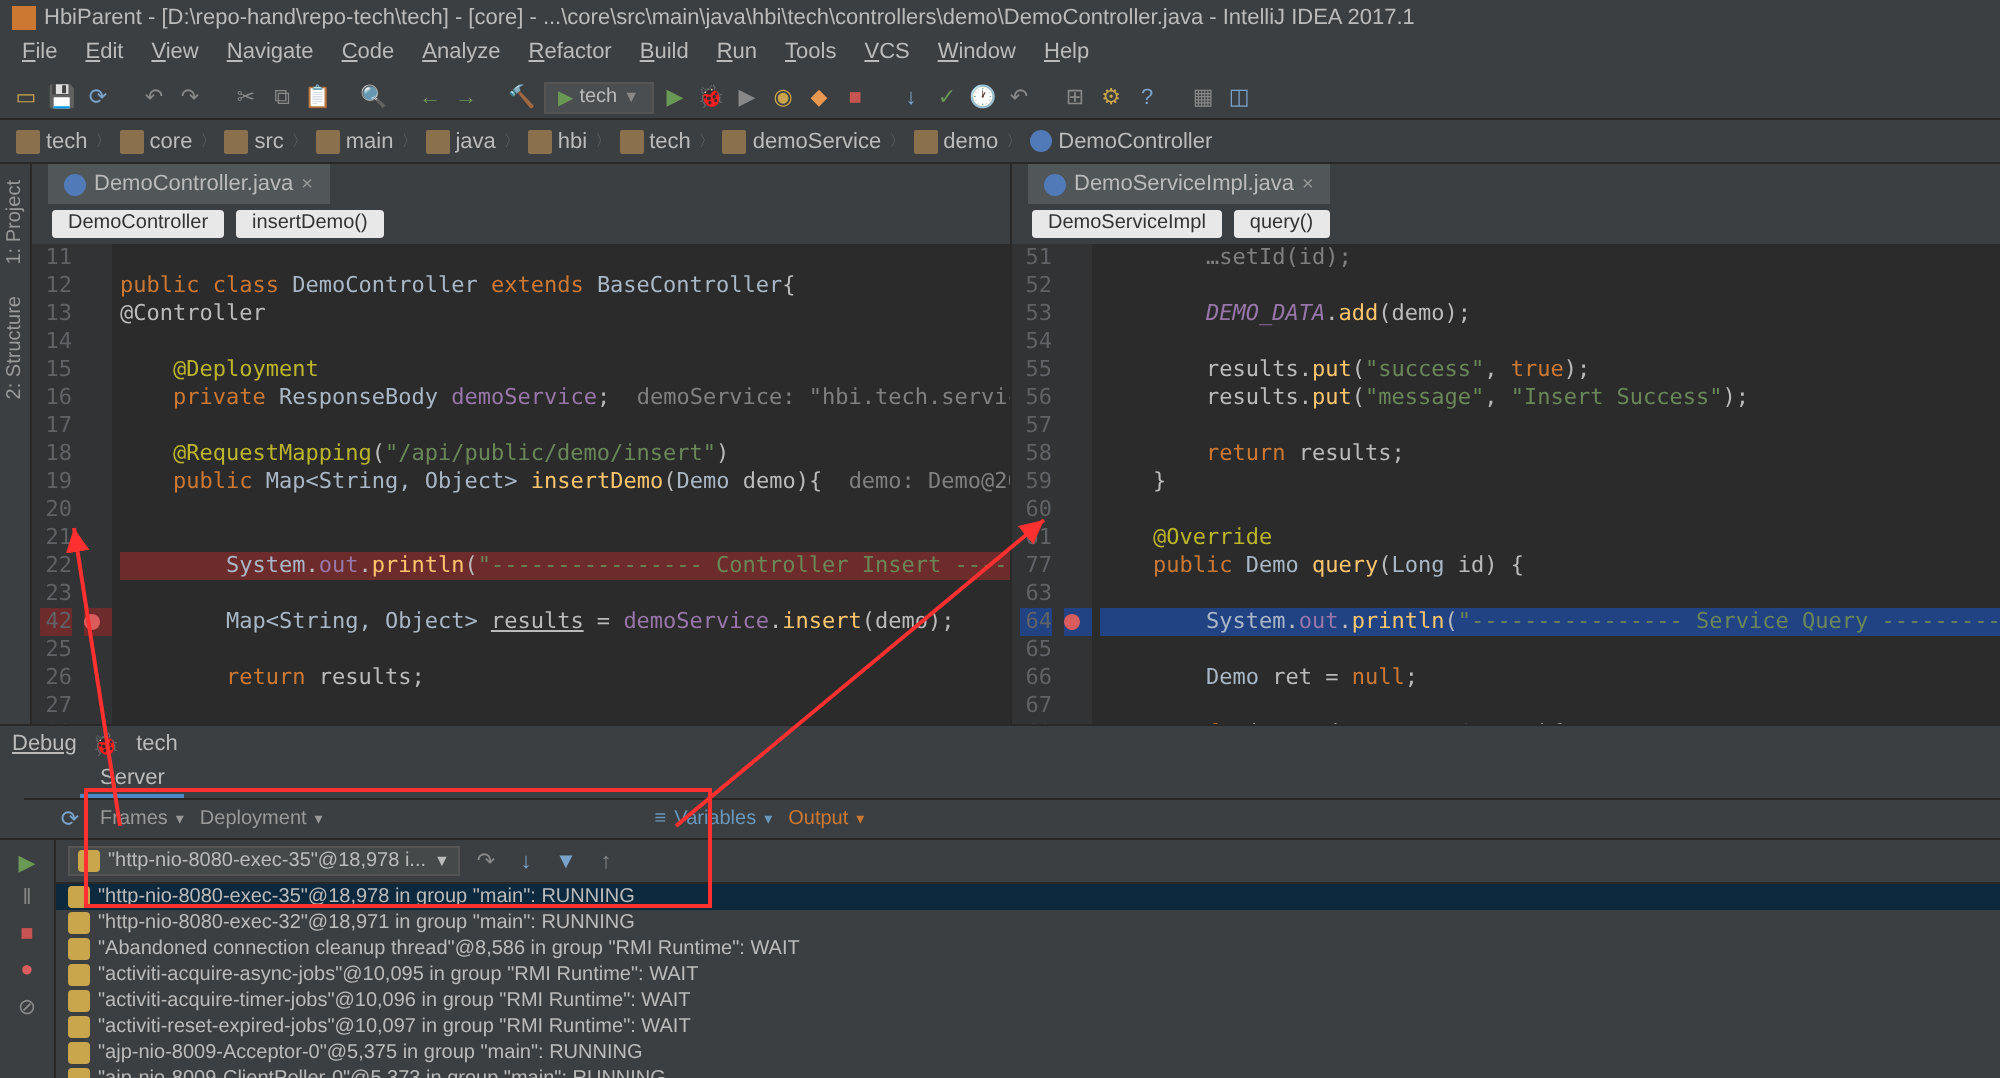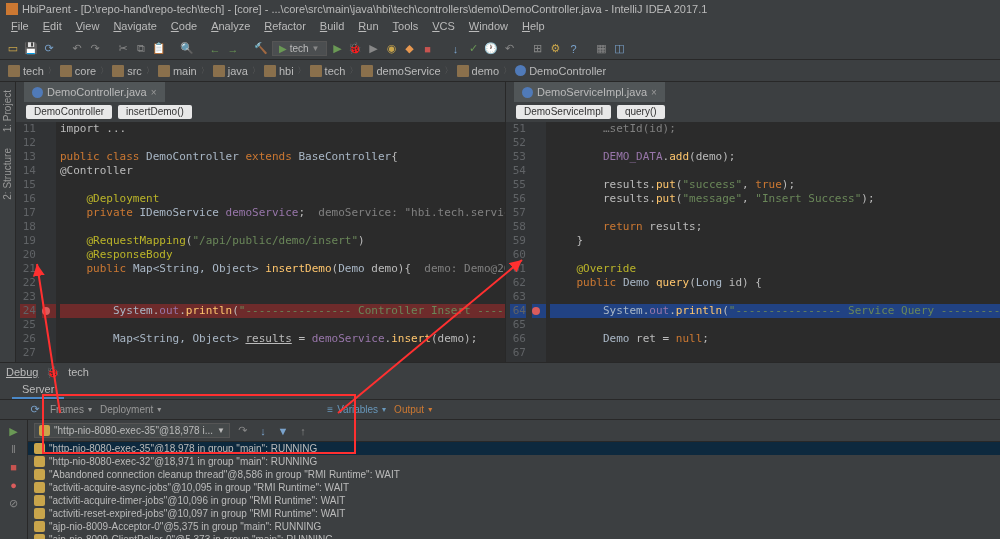--- a/index.html
+++ b/index.html
@@ -172,21 +172,21 @@
   white-space: pre;
 }
 .gutter-line { height: 14px; line-height: 14px; }
 .kw { color: #cc7832; }
 .ann { color: #bbb529; }
 .str { color: #6a8759; }
 .fn { color: #ffc66d; }
 .typ { color: #a9b7c6; }
 .com { color: #808080; }
 .field { color: #9876aa; }
-.const { color: #9876aa; }
+.const { color: #9876aa; font-style: italic; }
 .bp-line {
   background: #3a2323;
 }
 .bp-line.current {
   background: #6e2b2b;
 }
 .hl-line {
   background: #214283;
 }
 .bp-dot {
@@ -206,22 +206,23 @@
 .dbg-top-tabs {
   display: flex;
   align-items: center;
   padding: 2px 6px;
   gap: 8px;
   height: 18px;
 }
 .dbg-sub-tabs {
   display: flex;
   border-bottom: 1px solid #282828;
-  padding-left: 12px;
+  padding-left: 28px;
   height: 19px;
+  margin-left: 12px;
 }
 .dbg-sub-tab {
   padding: 2px 10px;
   font-size: 11px;
   color: #bbbbbb;
   cursor: pointer;
 }
 .dbg-sub-tab.active {
   border-bottom: 2px solid #4a88c7;
 }
@@ -450,21 +451,21 @@
             <div class="gutter-line">14</div>
             <div class="gutter-line">15</div>
             <div class="gutter-line">16</div>
             <div class="gutter-line">17</div>
             <div class="gutter-line">18</div>
             <div class="gutter-line">19</div>
             <div class="gutter-line">20</div>
             <div class="gutter-line">21</div>
             <div class="gutter-line">22</div>
             <div class="gutter-line">23</div>
-            <div class="gutter-line" style="background: rgb(110, 43, 43);">24</div>
+            <div class="gutter-line" style="background: rgb(110, 43, 43);">42</div>
             <div class="gutter-line">25</div>
             <div class="gutter-line">26</div>
             <div class="gutter-line">27</div>
             <div class="gutter-line">28</div>
           </div>
         <div class="gutter-marks" id="marks-l">
             <div class="gutter-line"></div>
             <div class="gutter-line"></div>
             <div class="gutter-line"></div>
             <div class="gutter-line"></div>
@@ -477,30 +478,28 @@
             <div class="gutter-line"></div>
             <div class="gutter-line"></div>
             <div class="gutter-line"></div>
             <div class="gutter-line" style="background: rgb(110, 43, 43);"><span class="bp-dot"></span></div>
             <div class="gutter-line"></div>
             <div class="gutter-line"></div>
             <div class="gutter-line"></div>
             <div class="gutter-line"></div>
           </div>
         <div class="code-lines" id="code-l">
-            <div class="code-line">import ...</div>
             <div class="code-line"></div>
             <div class="code-line"><span class="kw">public class</span> <span class="typ">DemoController</span> <span class="kw">extends</span> <span class="typ">BaseController</span>{</div>
             <div class="code-line">@Controller</div>
             <div class="code-line"></div>
             <div class="code-line">    <span class="ann">@Deployment</span></div>
-            <div class="code-line">    <span class="kw">private</span> <span class="typ">IDemoService</span> <span class="field">demoService</span>;  <span class="com">demoService: "hbi.tech.service.demo.impl.Dem</span></div>
+            <div class="code-line">    <span class="kw">private</span> <span class="typ">ResponseBody</span> <span class="field">demoService</span>;  <span class="com">demoService: "hbi.tech.service.demo.impl.Dem</span></div>
             <div class="code-line"></div>
             <div class="code-line">    <span class="ann">@RequestMapping</span>(<span class="str">"/api/public/demo/insert"</span>)</div>
-            <div class="code-line">    <span class="ann">@ResponseBody</span></div>
             <div class="code-line">    <span class="kw">public</span> <span class="typ">Map&lt;String, Object&gt;</span> <span class="fn">insertDemo</span>(<span class="typ">Demo</span> demo){  <span class="com">demo: Demo@20970</span></div>
             <div class="code-line"></div>
             <div class="code-line"></div>
             <div class="code-line bp-line current">        <span class="typ">System</span>.<span class="field">out</span>.<span class="fn">println</span>(<span class="str">"---------------- Controller Insert ----------------"</span>);</div>
             <div class="code-line"></div>
             <div class="code-line">        <span class="typ">Map&lt;String, Object&gt;</span> <u>results</u> = <span class="field">demoService</span>.<span class="fn">insert</span>(demo);</div>
             <div class="code-line"></div>
             <div class="code-line">        <span class="kw">return</span> results;</div>
           </div>
       </div>
@@ -524,21 +523,21 @@
             <div class="gutter-line">52</div>
             <div class="gutter-line">53</div>
             <div class="gutter-line">54</div>
             <div class="gutter-line">55</div>
             <div class="gutter-line">56</div>
             <div class="gutter-line">57</div>
             <div class="gutter-line">58</div>
             <div class="gutter-line">59</div>
             <div class="gutter-line">60</div>
             <div class="gutter-line">61</div>
-            <div class="gutter-line">62</div>
+            <div class="gutter-line">77</div>
             <div class="gutter-line">63</div>
             <div class="gutter-line" style="background: rgb(33, 66, 131);">64</div>
             <div class="gutter-line">65</div>
             <div class="gutter-line">66</div>
             <div class="gutter-line">67</div>
             <div class="gutter-line">68</div>
           </div>
         <div class="gutter-marks" id="marks-r">
             <div class="gutter-line"></div>
             <div class="gutter-line"></div>

